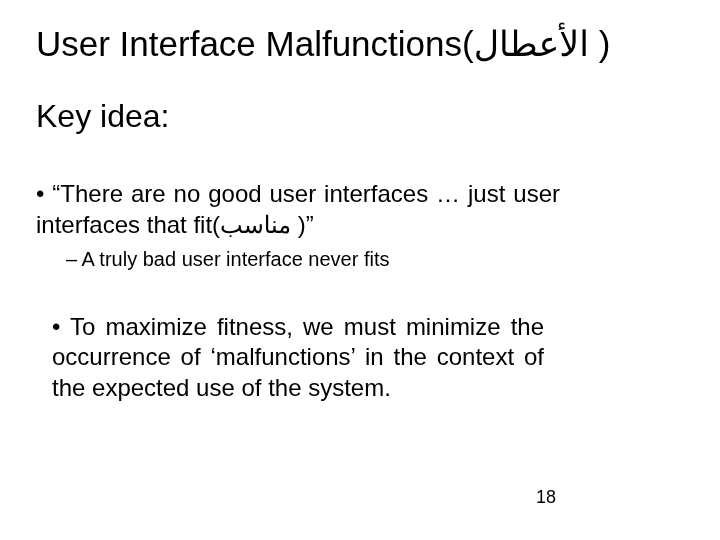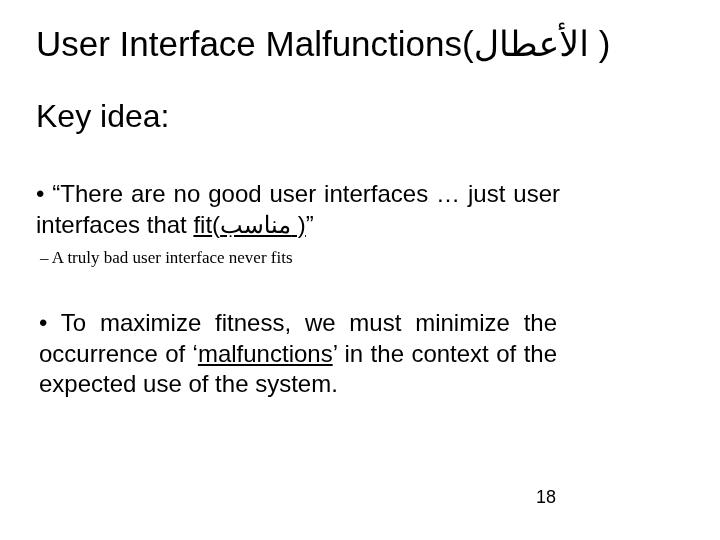--- a/index.html
+++ b/index.html
@@ -31,32 +31,31 @@
     font-size: 32px;
     margin: 0 0 44px 0;
   }
   .bullet1 {
     font-size: 24px;
     text-align: justify;
     margin: 0 0 6px 0;
     line-height: 1.28;
   }
   .sub-bullet {
-    font-size: 17px;
-    margin: 0 0 40px 4px;
+    font-size: 20px;
+    margin: 0 0 40px 30px;
     line-height: 1.25;
-    font-family: Liberation Serif, serif;
   }
   .bullet2 {
     font-size: 24px;
     text-align: justify;
-    margin: 3px;
+    margin: 16px;
     line-height: 1.28;
   }
-  .u { text-decoration: underline; }
+  .u { }
   .page-number {
     position: absolute;
     bottom: 32px;
     right: 40px;
     font-size: 18px;
   }
 </style>
 </head>
 <body>
 

